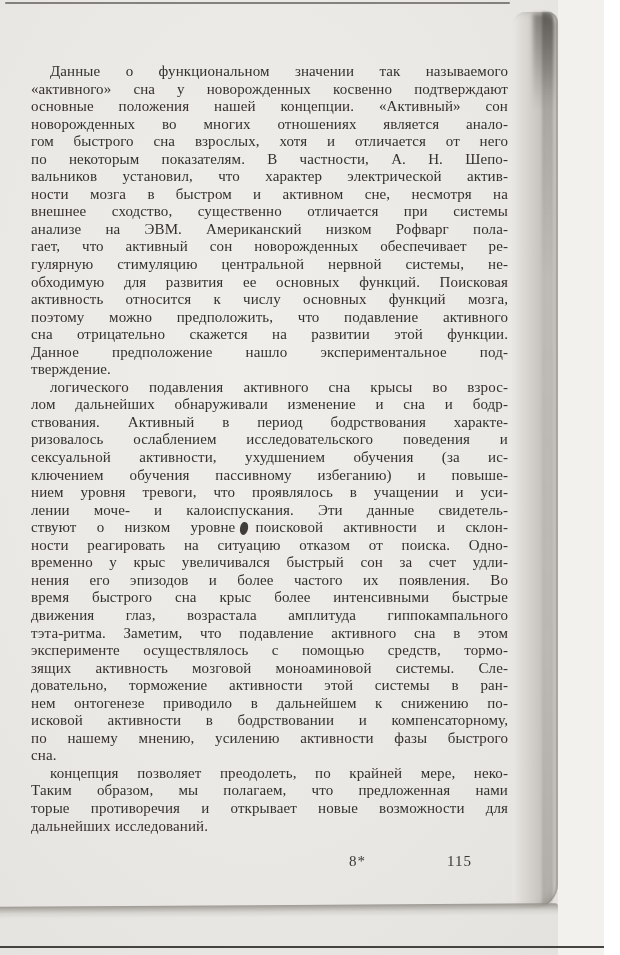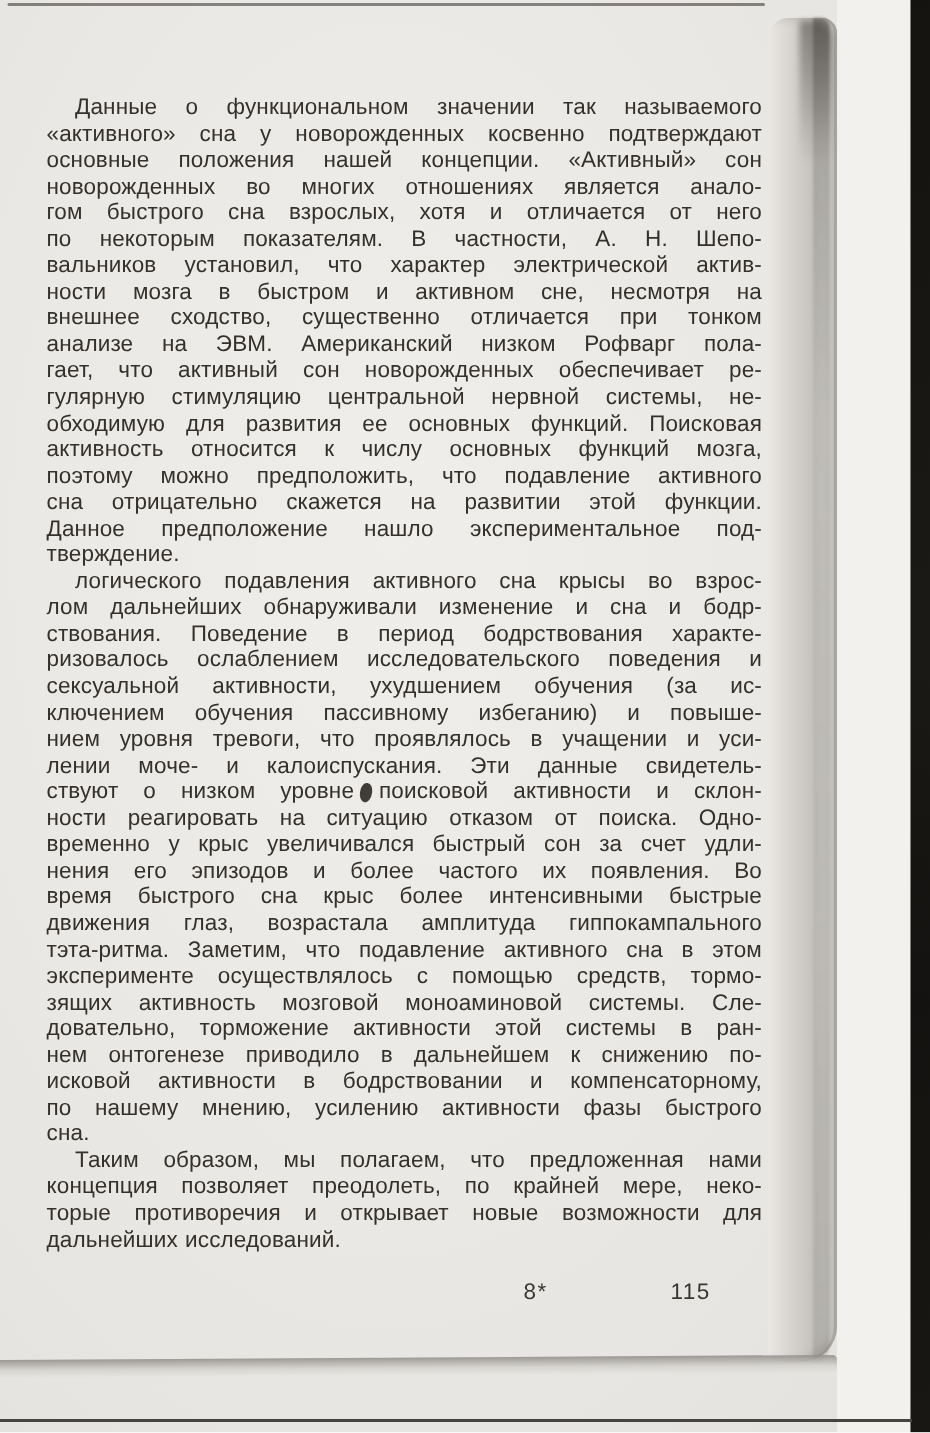--- a/index.html
+++ b/index.html
@@ -1,23 +1,24 @@
 <!DOCTYPE html>
 <html><head>
 <meta charset="utf-8">
 <style>
   html, body { margin: 0; padding: 0; background: #ffffff; }
   .scan {
     position: relative;
-    width: 620px;
+    width: 568px;
     height: 955px;
     overflow: hidden;
     background:
       radial-gradient(ellipse at 42% 38%, #efeeeb 0%, #eae8e5 55%, #e3e1dd 100%);
-    font-family: Liberation Sans, sans-serif;
+    font-family: Liberation Serif, serif;
+    padding-left: 36px;
   }
   
   .top-line {
     position: absolute;
     left: 5px; top: 2px;
     width: 505px; height: 2px;
     background: #615f5b;
     opacity: .75;
     border-radius: 2px;
   }
@@ -139,35 +140,35 @@
   <div class="text-block">
       <div class="para">
         <div class="pline">Данные о функциональном значении так называемого</div>
         <div class="pline">«активного» сна у новорожденных косвенно подтверждают</div>
         <div class="pline">основные положения нашей концепции. «Активный» сон</div>
         <div class="pline">новорожденных во многих отношениях является анало-</div>
         <div class="pline">гом быстрого сна взрослых, хотя и отличается от него</div>
         <div class="pline">по некоторым показателям. В частности, А. Н. Шепо-</div>
         <div class="pline">вальников установил, что характер электрической актив-</div>
         <div class="pline">ности мозга в быстром и активном сне, несмотря на</div>
-        <div class="pline">внешнее сходство, существенно отличается при тонком</div>
+        <div class="pline">внешнее сходство, существенно отличается при системы</div>
         <div class="pline">анализе на ЭВМ. Американский низком Рофварг пола-</div>
         <div class="pline">гает, что активный сон новорожденных обеспечивает ре-</div>
         <div class="pline">гулярную стимуляцию центральной нервной системы, не-</div>
         <div class="pline">обходимую для развития ее основных функций. Поисковая</div>
         <div class="pline">активность относится к числу основных функций мозга,</div>
         <div class="pline">поэтому можно предположить, что подавление активного</div>
         <div class="pline">сна отрицательно скажется на развитии этой функции.</div>
         <div class="pline">Данное предположение нашло экспериментальное под-</div>
         <div class="pline last">тверждение.</div>
       </div>
       <div class="para">
         <div class="pline">логического подавления активного сна крысы во взрос-</div>
         <div class="pline">лом дальнейших обнаруживали изменение и сна и бодр-</div>
-        <div class="pline">ствования. Поведение в период бодрствования характе-</div>
+        <div class="pline">ствования. Активный в период бодрствования характе-</div>
         <div class="pline">ризовалось ослаблением исследовательского поведения и</div>
         <div class="pline">сексуальной активности, ухудшением обучения (за ис-</div>
         <div class="pline">ключением обучения пассивному избеганию) и повыше-</div>
         <div class="pline">нием уровня тревоги, что проявлялось в учащении и уси-</div>
         <div class="pline">лении моче- и калоиспускания. Эти данные свидетель-</div>
         <div class="pline">ствуют о низком уровне поисковой активности и склон-</div>
         <div class="pline">ности реагировать на ситуацию отказом от поиска. Одно-</div>
         <div class="pline">временно у крыс увеличивался быстрый сон за счет удли-</div>
         <div class="pline">нения его эпизодов и более частого их появления. Во</div>
         <div class="pline">время быстрого сна крыс более интенсивными быстрые</div>
@@ -175,22 +176,22 @@
         <div class="pline">тэта-ритма. Заметим, что подавление активного сна в этом</div>
         <div class="pline">эксперименте осуществлялось с помощью средств, тормо-</div>
         <div class="pline">зящих активность мозговой моноаминовой системы. Сле-</div>
         <div class="pline">довательно, торможение активности этой системы в ран-</div>
         <div class="pline">нем онтогенезе приводило в дальнейшем к снижению по-</div>
         <div class="pline">исковой активности в бодрствовании и компенсаторному,</div>
         <div class="pline">по нашему мнению, усилению активности фазы быстрого</div>
         <div class="pline last">сна.</div>
       </div>
       <div class="para">
+        <div class="pline">концепция позволяет преодолеть, по крайней мере, неко-</div>
         <div class="pline">Таким образом, мы полагаем, что предложенная нами</div>
-        <div class="pline">концепция позволяет преодолеть, по крайней мере, неко-</div>
         <div class="pline">торые противоречия и открывает новые возможности для</div>
         <div class="pline last">дальнейших исследований.</div>
       </div>
     </div>
 
   <div class="ink-blot"></div>
 
   <div class="footer">
     <span class="sig">8*</span>
     <span class="pnum">115</span>

